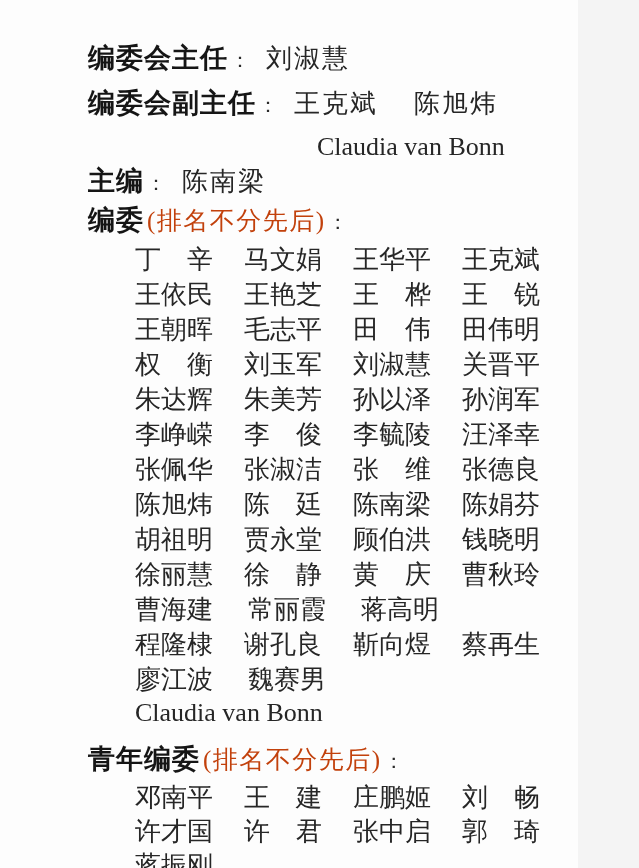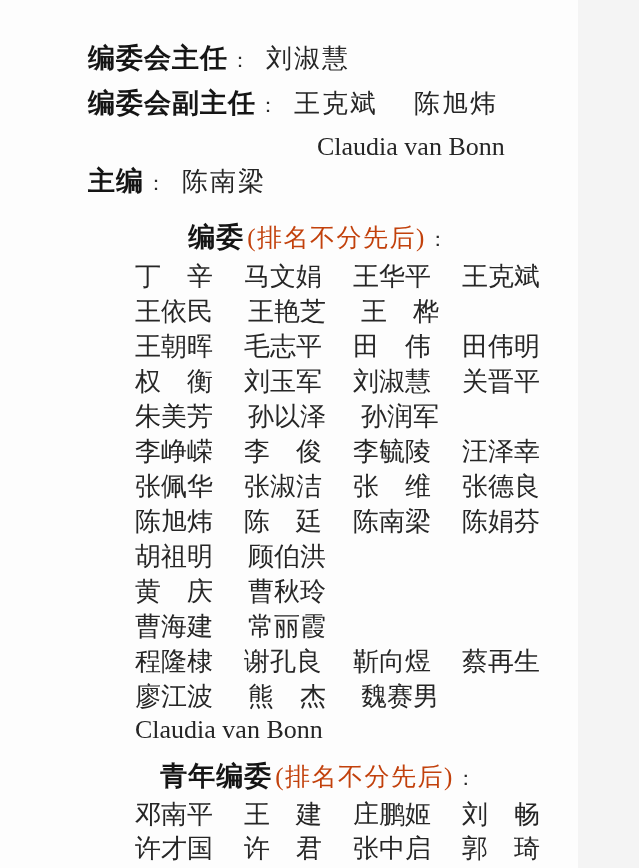--- a/index.html
+++ b/index.html
@@ -22,21 +22,21 @@
     font-size: 27px;
     letter-spacing: 1px;
     color: #151515;
   }
   .role-line {
     display: flex;
     align-items: baseline;
     line-height: 28px;
     margin-bottom: 15px;
   }
-  .role-line.tight { margin-bottom: 26px; }
+  .role-line.tight { margin-bottom: 9px; }
   .colon {
     font-size: 20px;
     color: #2a2a2a;
     margin: 0 16px 0 2px;
   }
   .section-line .colon { margin: 0 0 0 2px; }
   .person {
     font-size: 26px;
     letter-spacing: 2px;
     color: #262626;
@@ -49,21 +49,20 @@
   }
   .claudia-top {
     margin-left: 229px;
     margin-bottom: 7px;
   }
   .section-line {
     display: flex;
     align-items: baseline;
     line-height: 28px;
     margin-bottom: 6px;
-    justify-content: center;
   }
   .youth-section { margin-top: 16px; }
   .note {
     font-size: 25px;
     letter-spacing: 1.5px;
     margin-left: 3px;
     color: #c2410c;
   }
   .name-grid { margin-left: 47px; }
   .name-row { display: flex; line-height: 35px; }
@@ -118,34 +117,36 @@
       <div class="name-row">
         <span class="name-cell">丁　辛</span>
         <span class="name-cell">马文娟</span>
         <span class="name-cell">王华平</span>
         <span class="name-cell">王克斌</span>
       </div>
       <div class="name-row">
         <span class="name-cell">王依民</span>
         <span class="name-cell">王艳芝</span>
         <span class="name-cell">王　桦</span>
+        <span class="name-cell">王　锐</span>
       </div>
       <div class="name-row">
         <span class="name-cell">王朝晖</span>
         <span class="name-cell">毛志平</span>
         <span class="name-cell">田　伟</span>
         <span class="name-cell">田伟明</span>
       </div>
       <div class="name-row">
         <span class="name-cell">权　衡</span>
         <span class="name-cell">刘玉军</span>
         <span class="name-cell">刘淑慧</span>
         <span class="name-cell">关晋平</span>
       </div>
       <div class="name-row">
+        <span class="name-cell">朱达辉</span>
         <span class="name-cell">朱美芳</span>
         <span class="name-cell">孙以泽</span>
         <span class="name-cell">孙润军</span>
       </div>
       <div class="name-row">
         <span class="name-cell">李峥嵘</span>
         <span class="name-cell">李　俊</span>
         <span class="name-cell">李毓陵</span>
         <span class="name-cell">汪泽幸</span>
       </div>
@@ -156,39 +157,43 @@
         <span class="name-cell">张德良</span>
       </div>
       <div class="name-row">
         <span class="name-cell">陈旭炜</span>
         <span class="name-cell">陈　廷</span>
         <span class="name-cell">陈南梁</span>
         <span class="name-cell">陈娟芬</span>
       </div>
       <div class="name-row">
         <span class="name-cell">胡祖明</span>
+        <span class="name-cell">贾永堂</span>
         <span class="name-cell">顾伯洪</span>
-      </div>
-      <div class="name-row">
+        <span class="name-cell">钱晓明</span>
+      </div>
+      <div class="name-row">
+        <span class="name-cell">徐丽慧</span>
+        <span class="name-cell">徐　静</span>
         <span class="name-cell">黄　庆</span>
         <span class="name-cell">曹秋玲</span>
       </div>
       <div class="name-row">
         <span class="name-cell">曹海建</span>
         <span class="name-cell">常丽霞</span>
+        <span class="name-cell">蒋高明</span>
       </div>
       <div class="name-row">
         <span class="name-cell">程隆棣</span>
         <span class="name-cell">谢孔良</span>
         <span class="name-cell">靳向煜</span>
         <span class="name-cell">蔡再生</span>
       </div>
       <div class="name-row">
         <span class="name-cell">廖江波</span>
-        <span class="name-cell">熊　杰</span>
         <span class="name-cell">魏赛男</span>
       </div>
     </div>
 
   <div class="foreign-line">Claudia van Bonn</div>
 
   <div class="section-line youth-section">
     <span class="heading">青年编委</span>
       <span class="note">(排名不分先后)</span>
       <span class="colon">：</span>

